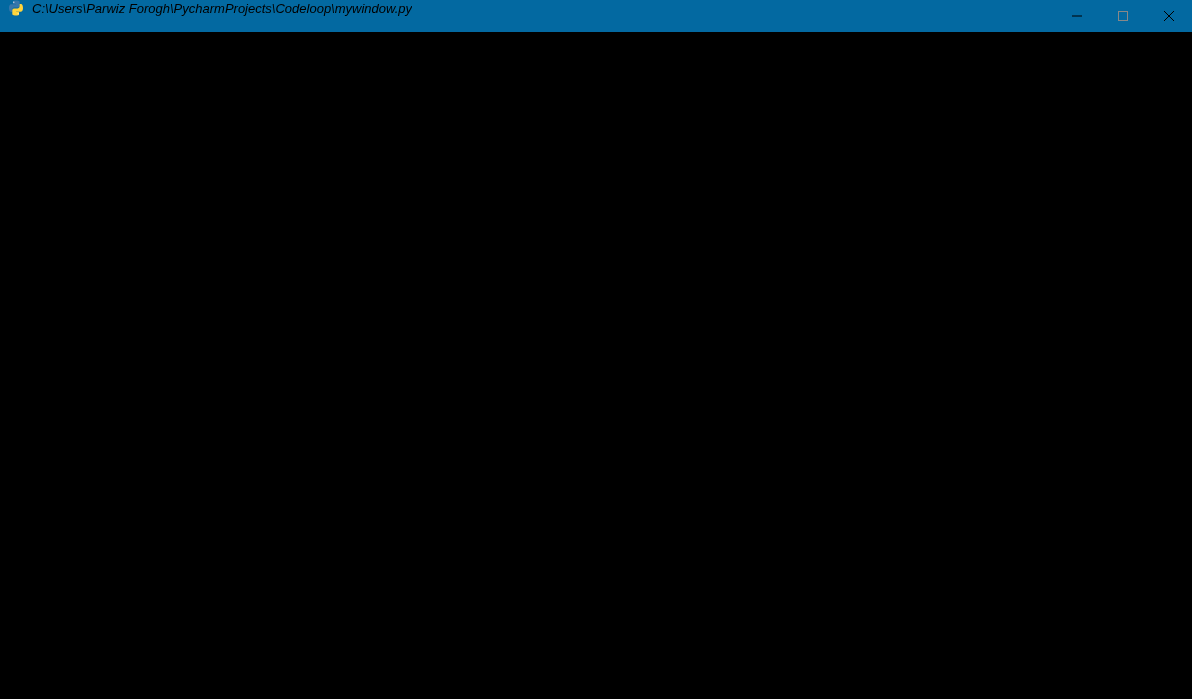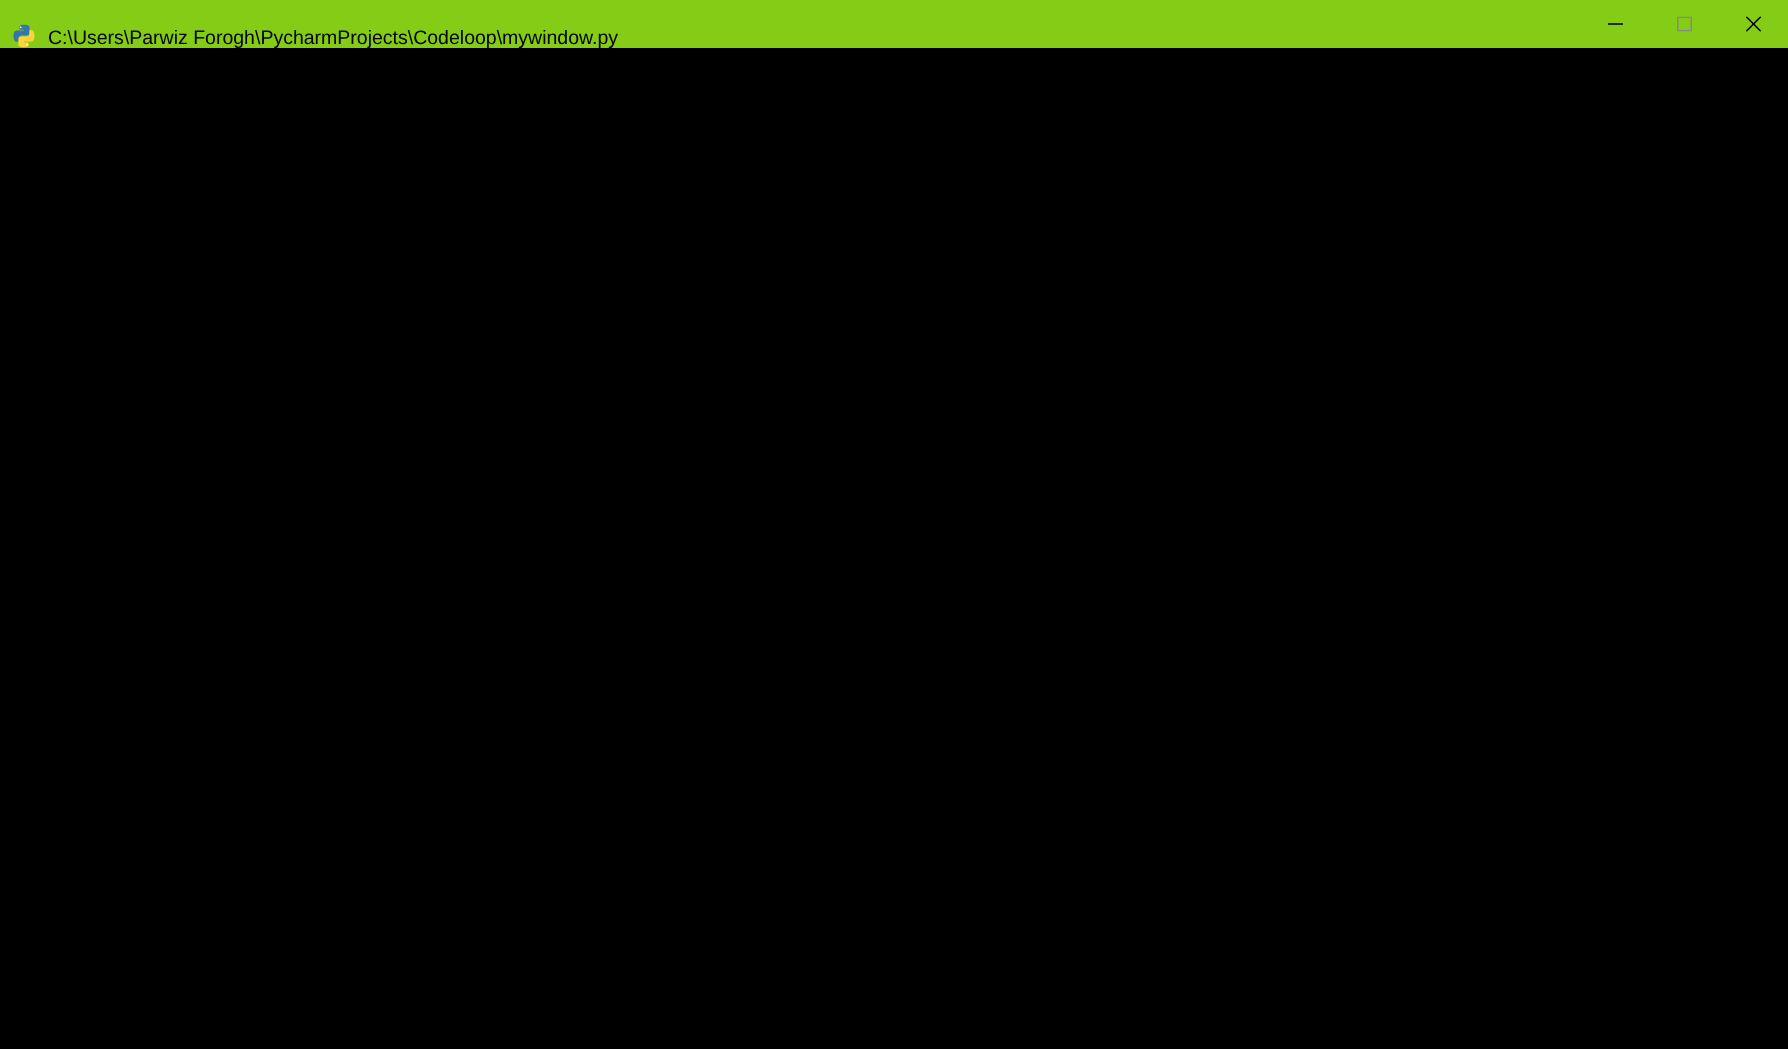--- a/index.html
+++ b/index.html
@@ -16,28 +16,29 @@
     }
     .window {
       width: 100%;
       height: 100%;
       display: flex;
       flex-direction: column;
     }
     .titlebar {
       height: 32px;
       width: 100%;
-      background: #84cc16;
+      background: #0369a1;
       display: flex;
-      align-items: flex-end;
+      align-items: flex-start;
       justify-content: space-between;
       padding-left: 8px;
       color: #000;
       font-size: 13px;
       user-select: none;
+      font-style: italic;
     }
     .titlebar-left {
       display: flex;
       align-items: center;
       gap: 8px;
       min-width: 0;
     }
     .app-icon {
       width: 16px;
       height: 16px;

